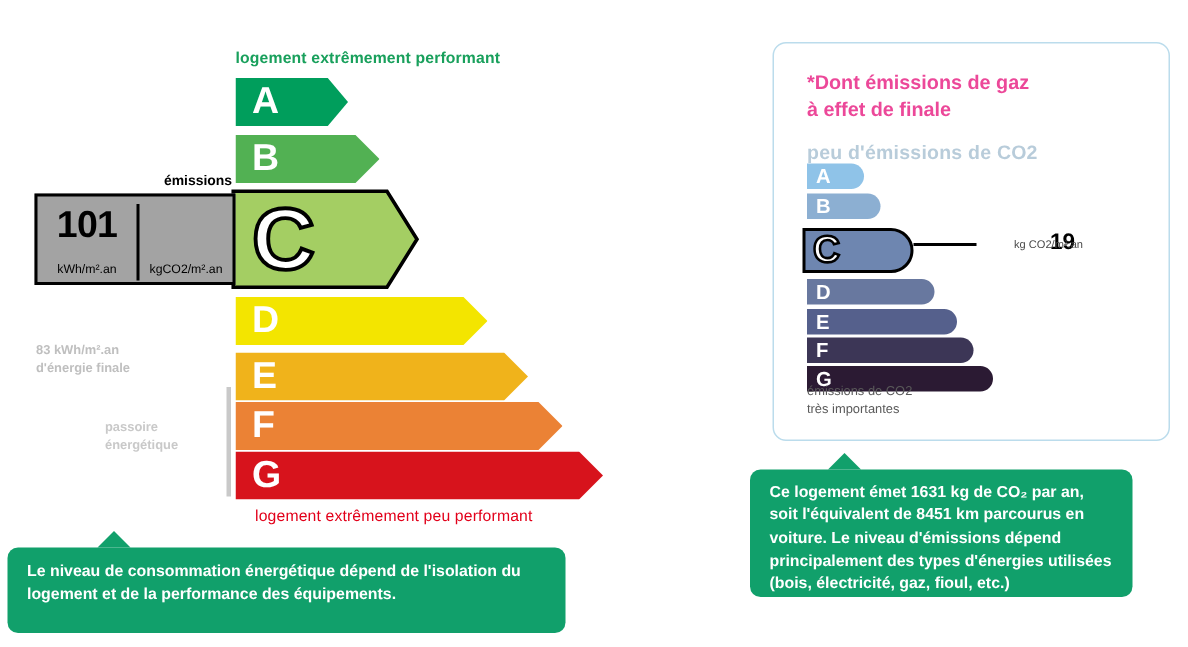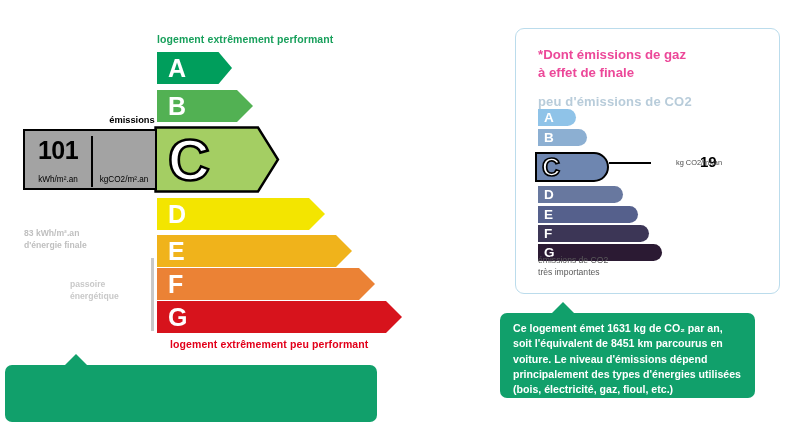--- a/index.html
+++ b/index.html
@@ -14,21 +14,21 @@
 
   
   #energy-panel{position:absolute;left:0;top:0;width:470px;height:431px;}
 
   .cap-top{
     position:absolute;left:157px;top:33px;
     font-size:10.5px;font-weight:bold;color:#19A05C;letter-spacing:.1px;
   }
   .cap-bottom{
     position:absolute;left:157px;top:338px;
-    font-size:10.5px;font-weight:bold;color:#E2001A;letter-spacing:.1px;padding-left:13px;
+    font-size:10.5px;font-weight:normal;color:#E2001A;letter-spacing:.1px;padding-left:13px;
   }
 
   
   .ebar{
     position:absolute;left:157px;height:32px;
     display:block;
   }
   .ebar .shape{
     position:absolute;left:0;top:0;width:100%;height:100%;
   }
@@ -258,20 +258,21 @@
       <div>émissions de CO2</div>
       <div>très importantes</div>
     </div>
   </div>
   <div id="ges-leader"></div>
   <div id="ges-value">19</div>
   <div id="ges-value-unit">kg CO2/m².an</div>
 
   <div class="callout" id="callout-left">
     <div class="tip"></div>
+    <span>Le niveau de consommation énergétique dépend de l'isolation du logement et de la performance des équipements.</span>
   </div>
 
   <div class="callout" id="callout-right">
     <div class="tip"></div>
     <span>Ce logement émet 1631 kg de CO₂ par an, soit l'équivalent de 8451  km parcourus en voiture. Le niveau d'émissions dépend principalement des types d'énergies utilisées (bois, électricité, gaz, fioul, etc.)</span>
   </div>
 
 </div>
 
 </body></html>

